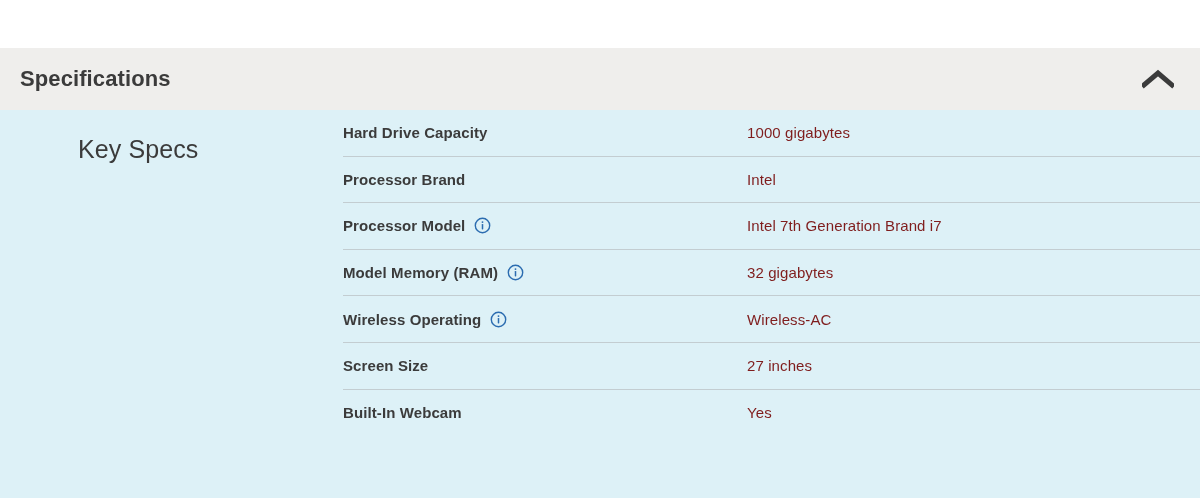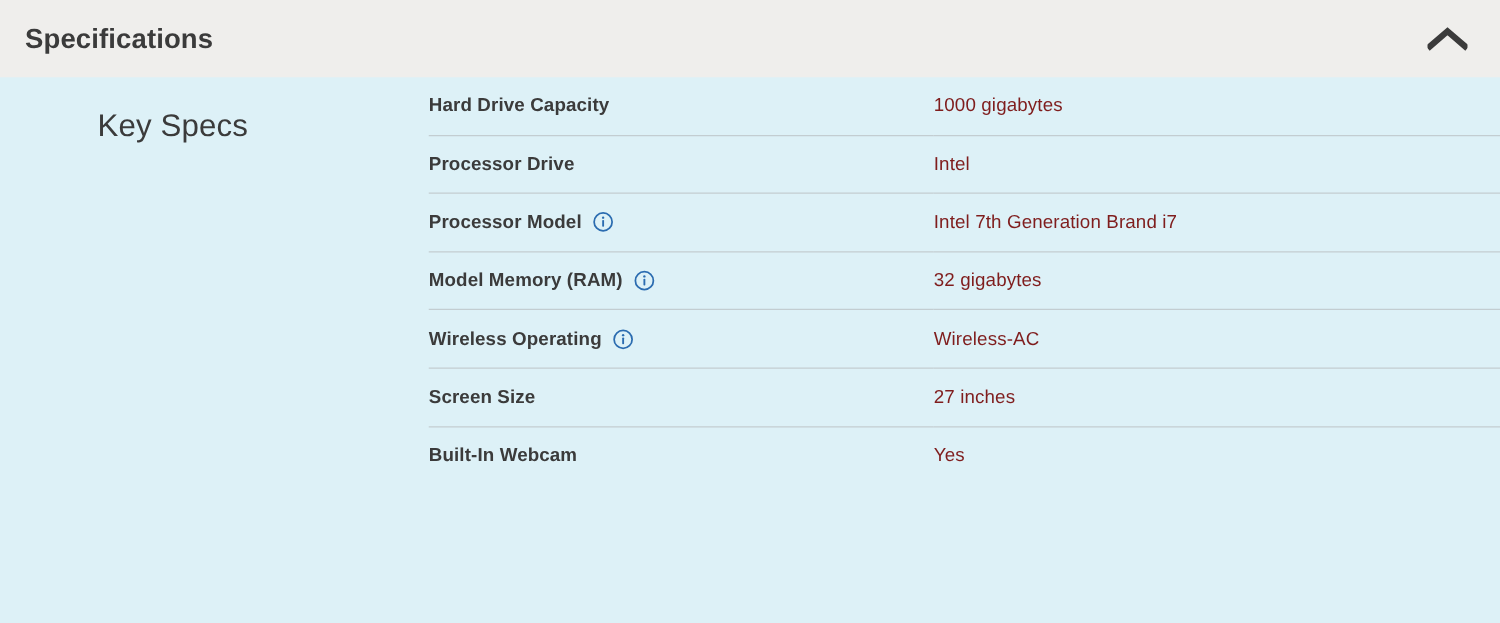--- a/index.html
+++ b/index.html
@@ -25,20 +25,21 @@
 
   
   .panel-header {
     height: 62px;
     background: #efeeec;
     display: flex;
     align-items: center;
     justify-content: space-between;
     padding: 0 18px 0 18px;
     box-sizing: border-box;
+    margin-top: 48px;
   }
 
   .panel-title {
     font-size: 22px;
     font-weight: bold;
     color: #3b3b3b;
     letter-spacing: 0.1px;
     line-height: 1;
     padding-left: 2px;
   }
@@ -175,21 +176,21 @@
                   <span class="spec-name-text">Hard Drive Capacity</span>
                 </div>
               </td>
               <td class="spec-value">
                 <div class="spec-value-inner">1000 gigabytes</div>
               </td>
             </tr>
             <tr class="spec-row">
               <td class="spec-name">
                 <div class="spec-name-inner">
-                  <span class="spec-name-text">Processor Drive</span>
+                  <span class="spec-name-text">Processor Brand</span>
                 </div>
               </td>
               <td class="spec-value">
                 <div class="spec-value-inner">Intel</div>
               </td>
             </tr>
             <tr class="spec-row">
               <td class="spec-name">
                 <div class="spec-name-inner">
                   <span class="spec-name-text">Processor Model</span>

